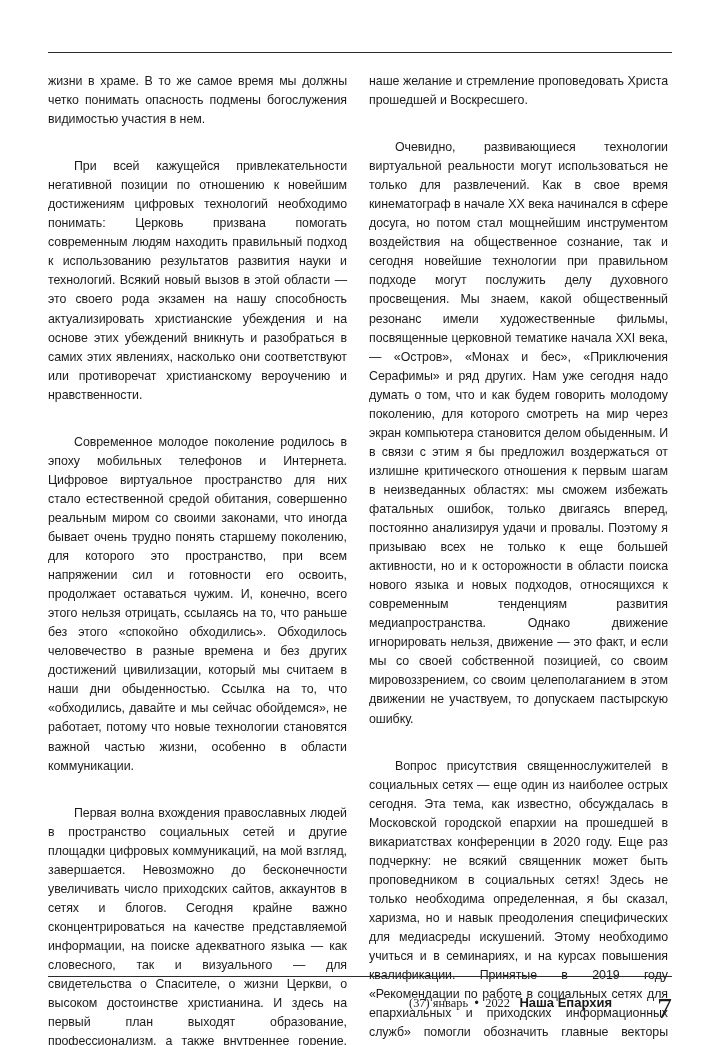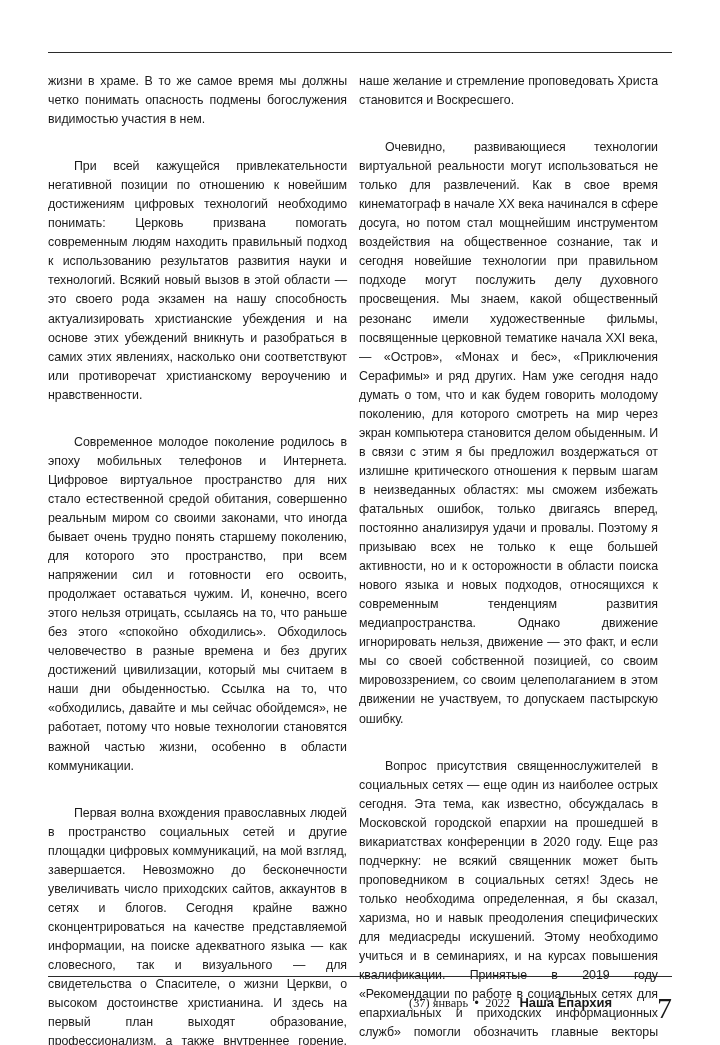--- a/index.html
+++ b/index.html
@@ -37,21 +37,21 @@
     height: 1px;
     background: #2b2b2b;
   }
   .columns {
     position: absolute;
     left: 48px;
     right: 48px;
     top: 72px;
     height: 880px;
     display: flex;
-    gap: 12px;
+    gap: 22px;
   }
   .col {
     width: 299px;
     flex: 0 0 299px;
   }
   .col p {
     margin: 0;
     font-size: 12.4px;
     line-height: 19.05px;
     text-align: justify;
@@ -115,21 +115,21 @@
   <div class="columns">
 
     <div class="col">
       <p>жизни в храме. В то же самое время мы должны четко понимать опасность подмены богослужения видимостью участия в нем.</p>
       <p class="indent">При всей кажущейся привлекательности негативной позиции по отношению к новейшим достижениям цифровых технологий необходимо понимать: Церковь призвана помогать современным людям находить правильный подход к использованию результатов развития науки и технологий. Всякий новый вызов в этой области — это своего рода экзамен на нашу способность актуализировать христианские убеждения и на основе этих убеждений вникнуть и разобраться в самих этих явлениях, насколько они соответствуют или противоречат христианскому вероучению и нравственности.</p>
       <p class="indent">Современное молодое поколение родилось в эпоху мобильных телефонов и Интернета. Цифровое виртуальное пространство для них стало естественной средой обитания, совершенно реальным миром со своими законами, что иногда бывает очень трудно понять старшему поколению, для которого это пространство, при всем напряжении сил и готовности его освоить, продолжает оставаться чужим. И, конечно, всего этого нельзя отрицать, ссылаясь на то, что раньше без этого «спокойно обходились». Обходилось человечество в разные времена и без других достижений цивилизации, который мы считаем в наши дни обыденностью. Ссылка на то, что «обходились, давайте и мы сейчас обойдемся», не работает, потому что новые технологии становятся важной частью жизни, особенно в области коммуникации.</p>
       <p class="indent">Первая волна вхождения православных людей в пространство социальных сетей и другие площадки цифровых коммуникаций, на мой взгляд, завершается. Невозможно до бесконечности увеличивать число приходских сайтов, аккаунтов в сетях и блогов. Сегодня крайне важно сконцентрироваться на качестве представляемой информации, на поиске адекватного языка — как словесного, так и визуального — для свидетельства о Спасителе, о жизни Церкви, о высоком достоинстве христианина. И здесь на первый план выходят образование, профессионализм, а также внутреннее горение, желание говорить о Христе, и, может быть, именно это горение и желание говорить о Христе надо поставить как приоритет. Потому что все остальное играет служебную роль и вторично, а первично</p>
     </div>
 
     <div class="col">
-      <p>наше желание и стремление проповедовать Христа становится и Воскресшего.</p>
+      <p>наше желание и стремление проповедовать Христа прошедшей и Воскресшего.</p>
       <p class="indent">Очевидно, развивающиеся технологии виртуальной реальности могут использоваться не только для развлечений. Как в свое время кинематограф в начале XX века начинался в сфере досуга, но потом стал мощнейшим инструментом воздействия на общественное сознание, так и сегодня новейшие технологии при правильном подходе могут послужить делу духовного просвещения. Мы знаем, какой общественный резонанс имели художественные фильмы, посвященные церковной тематике начала XXI века, — «Остров», «Монах и бес», «Приключения Серафимы» и ряд других. Нам уже сегодня надо думать о том, что и как будем говорить молодому поколению, для которого смотреть на мир через экран компьютера становится делом обыденным. И в связи с этим я бы предложил воздержаться от излишне критического отношения к первым шагам в неизведанных областях: мы сможем избежать фатальных ошибок, только двигаясь вперед, постоянно анализируя удачи и провалы. Поэтому я призываю всех не только к еще большей активности, но и к осторожности в области поиска нового языка и новых подходов, относящихся к современным тенденциям развития медиапространства. Однако движение игнорировать нельзя, движение — это факт, и если мы со своей собственной позицией, со своим мировоззрением, со своим целеполаганием в этом движении не участвуем, то допускаем пастырскую ошибку.</p>
       <p class="indent">Вопрос присутствия священнослужителей в социальных сетях — еще один из наиболее острых сегодня. Эта тема, как известно, обсуждалась в Московской городской епархии на прошедшей в викариатствах конференции в 2020 году. Еще раз подчеркну: не всякий священник может быть проповедником в социальных сетях! Здесь не только необходима определенная, я бы сказал, харизма, но и навык преодоления специфических для медиасреды искушений. Этому необходимо учиться и в семинариях, и на курсах повышения квалификации. Принятые в 2019 году «Рекомендации по работе в социальных сетях для епархиальных и приходских информационных служб» помогли обозначить главные векторы развития церковных СМИ. В то же время приходским активистам и епархиальным службам необходимо на местах продолжать деятельность по осмыслению совре-</p>
     </div>
 
   </div>
 
   <div class="rule-bottom"></div>
 
   <div class="footer">
     <div class="footer-center">

